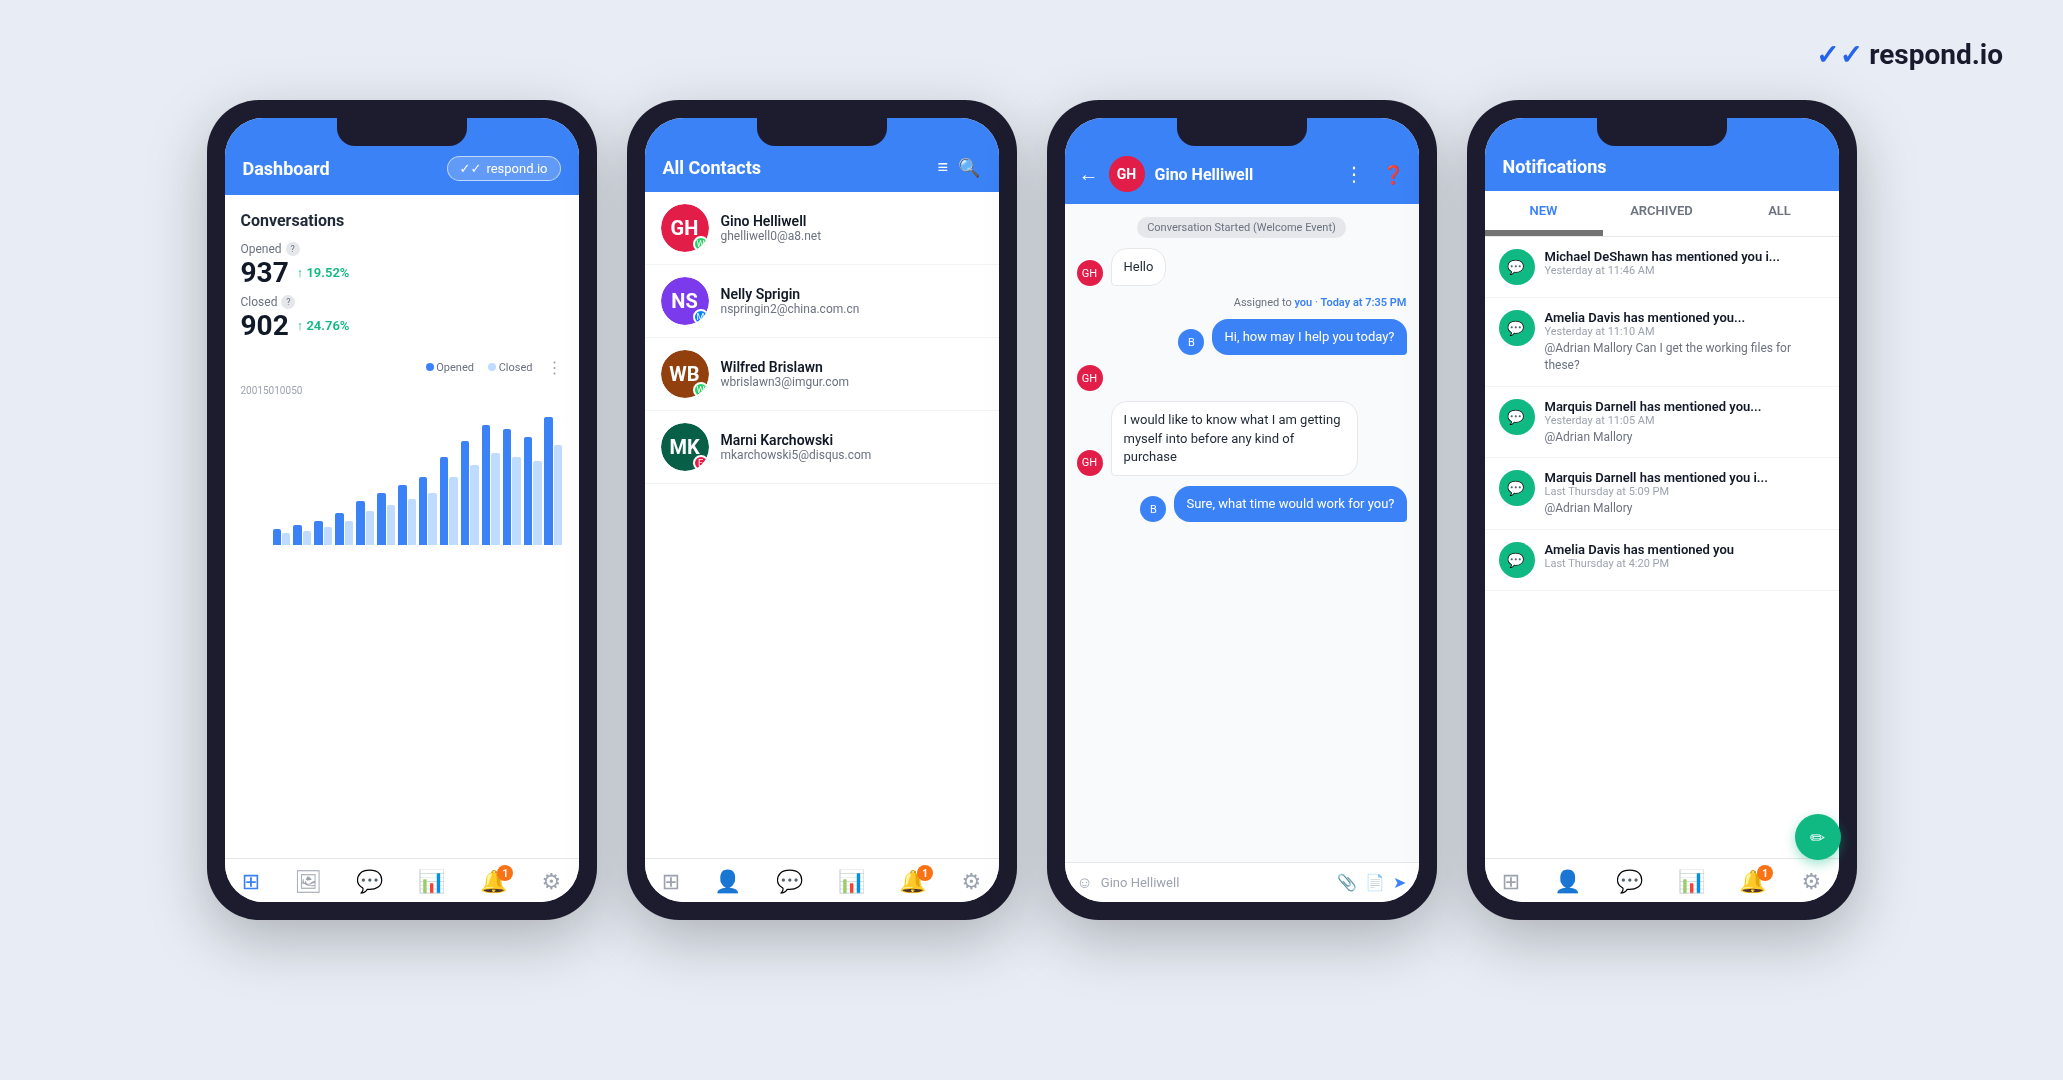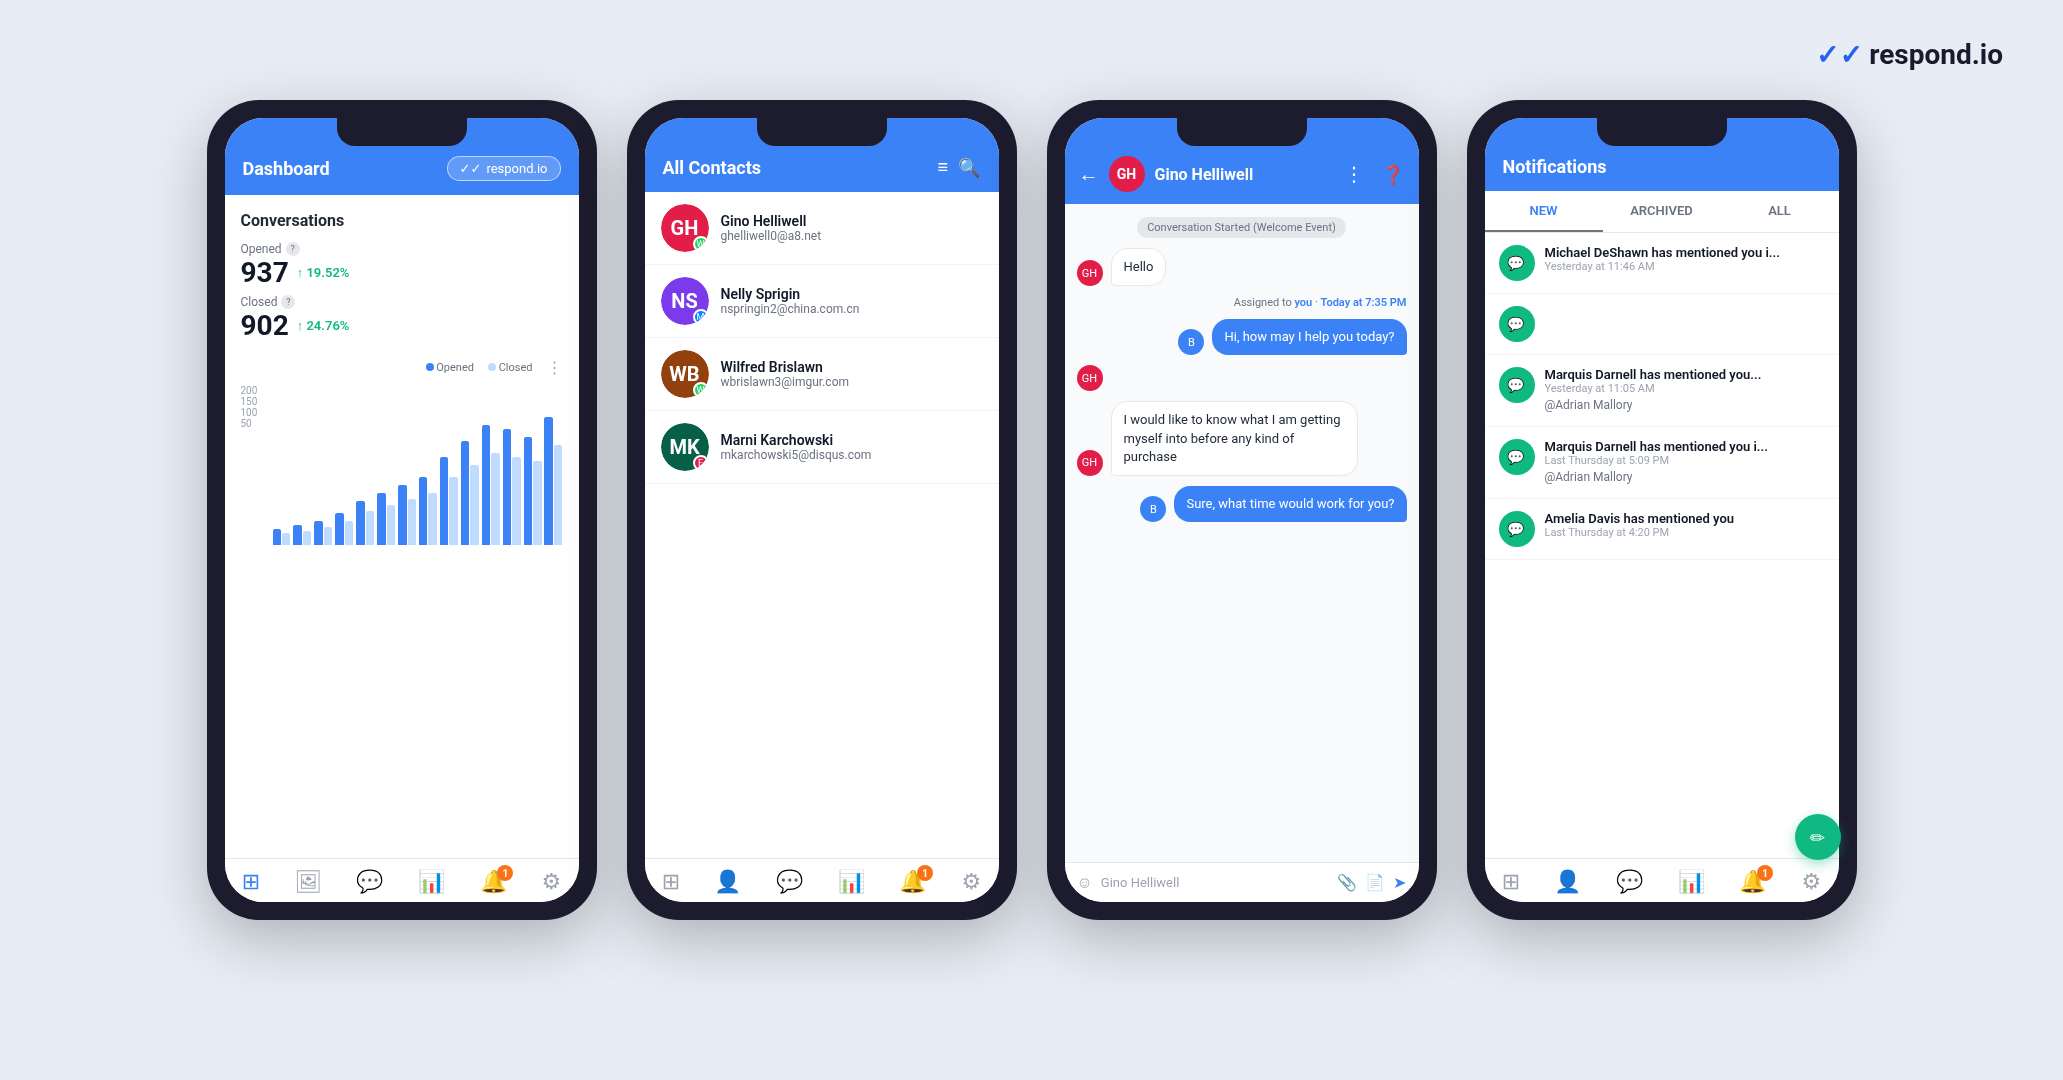--- a/index.html
+++ b/index.html
@@ -207,21 +207,21 @@
     .chart-area {
       position: relative;
       height: 160px;
     }
     .chart-labels-y {
       position: absolute;
       left: 0;
       top: 0;
       height: 100%;
       display: flex;
-      flex-direction: column;
+      flex-direction: row;
       font-size: 10px;
       color: #9ca3af;
     }
     .chart-bars {
       position: absolute;
       left: 32px;
       right: 0;
       bottom: 0;
       top: 0;
       display: flex;
@@ -400,21 +400,21 @@
       flex: 1;
       text-align: center;
       padding: 12px 0;
       font-size: 13px;
       font-weight: 600;
       color: #6b7280;
       cursor: pointer;
     }
     .notif-tab.active {
       color: #3b82f6;
-      border-bottom: 2px solid #737373;
+      border-bottom: 6px solid #737373;
     }
     .notif-content {
       flex: 1;
       overflow: hidden;
     }
     .notif-item {
       display: flex;
       padding: 12px 14px;
       gap: 10px;
       border-bottom: 1px solid #f3f4f6;
@@ -741,20 +741,25 @@
       <div class="notif-content">
         <div class="notif-item">
           <div class="notif-icon">💬</div>
           <div class="notif-text-block">
             <div class="notif-title">Michael DeShawn has mentioned you i...</div>
             <div class="notif-time">Yesterday at 11:46 AM</div>
           </div>
         </div>
         <div class="notif-item">
           <div class="notif-icon">💬</div>
+          <div class="notif-text-block">
+            <div class="notif-title">Amelia Davis has mentioned you...</div>
+            <div class="notif-time">Yesterday at 11:10 AM</div>
+            <div class="notif-body">@Adrian Mallory Can I get the working files for these?</div>
+          </div>
         </div>
         <div class="notif-item">
           <div class="notif-icon">💬</div>
           <div class="notif-text-block">
             <div class="notif-title">Marquis Darnell has mentioned you...</div>
             <div class="notif-time">Yesterday at 11:05 AM</div>
             <div class="notif-body">@Adrian Mallory</div>
           </div>
         </div>
         <div class="notif-item">

